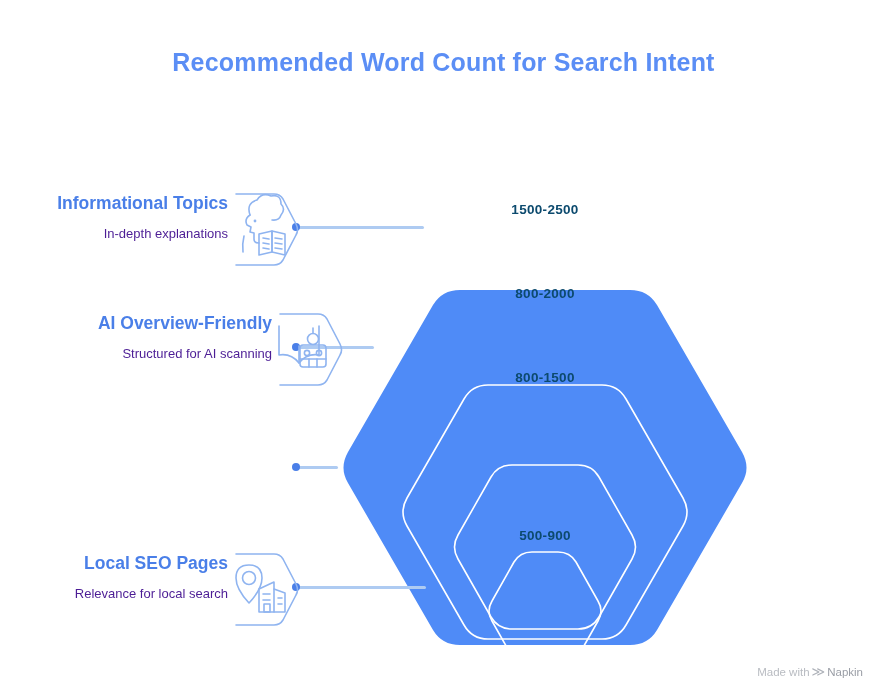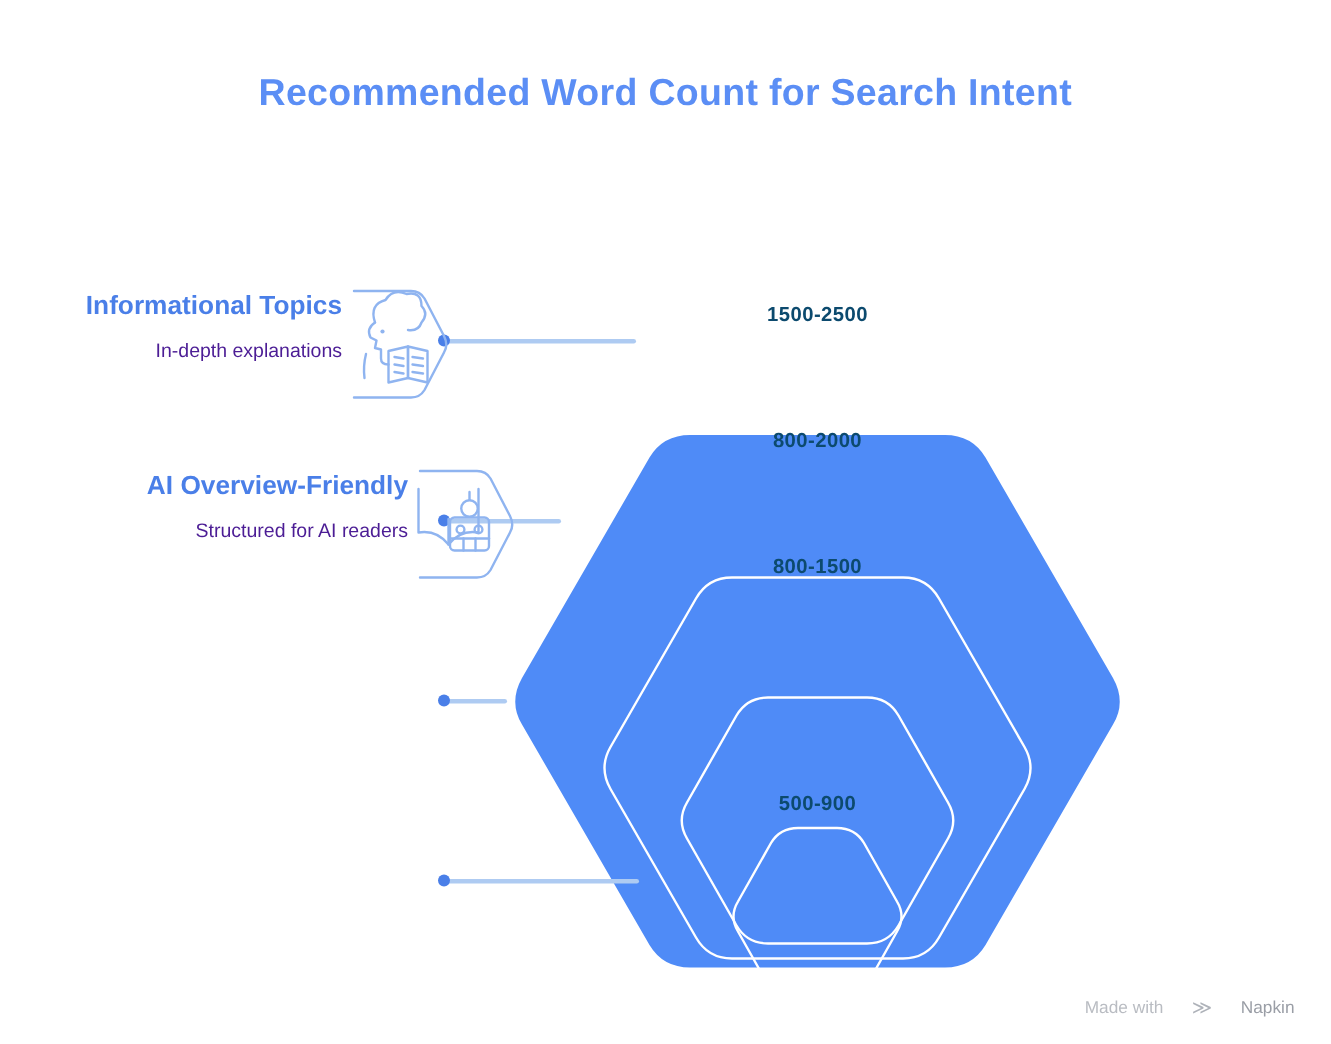--- a/index.html
+++ b/index.html
@@ -49,21 +49,21 @@
   #hexwrap{position:absolute;left:310px;top:160px;width:470px;height:500px;}
 
   .hexlabel{
     position:absolute;width:100%;text-align:center;
     color:#0c4a6e;font-size:13.5px;font-weight:bold;
     letter-spacing:.3px;
   }
 
   .footer{
     position:absolute;right:24px;bottom:18px;
-    display:flex;align-items:center;gap:19px;
+    display:flex;align-items:center;gap:2px;
     font-size:11.5px;color:#b9bcc2;
   }
   .footer .mark{color:#aeb2b9;font-size:13px;line-height:1;}
   .footer .brand{color:#9a9ea6;font-weight:normal;}
 </style>
 </head>
 <body>
 
 <div id="stage">
 
@@ -117,41 +117,60 @@
           <path d="M47 50 L54 51 M47 55 L54 56 M47 60 L54 61"></path>
           <path d="M35 50 L41 51 M35 55 L41 56 M35 60 L41 61"></path>
         </g>
       </svg>
     </div>
   </div>
 
   <div class="row" style="top:314px;margin-left:44px;">
     <div class="texts">
       <div class="lbl">AI Overview-Friendly</div>
-      <div class="sub">Structured for AI readers</div>
+      <div class="sub">Structured for AI scanning</div>
     </div>
     <div class="badge">
       <svg width="82" height="84" viewBox="0 0 82 84">
         <g fill="none" stroke="#8fb4f0" stroke-width="1.6" stroke-linecap="round" stroke-linejoin="round">
           <path d="M8 6 L46 6 Q52 6 55 11 L68 36 Q71 42 68 47 L55 72 Q52 77 46 77 L8 77"></path>
           <path d="M7 18 L7 47 q12 -2 20 8 q8 -10 20 -8 L47 18"></path>
           <path d="M27 55 L27 38"></path>
           <circle cx="41" cy="31" r="5.5"></circle>
           <path d="M41 25 L41 20"></path>
           <rect x="28" y="37" width="26" height="22" rx="3"></rect>
           <circle cx="35" cy="45" r="2.6"></circle>
           <circle cx="47" cy="45" r="2.6"></circle>
           <path d="M28 51 L54 51"></path>
           <path d="M37 51 L37 59 M45 51 L45 59"></path>
         </g>
       </svg>
     </div>
   </div>
 
 
+  <div class="row" style="top:554px;">
+    <div class="texts">
+      <div class="lbl">Local SEO Pages</div>
+      <div class="sub">Relevance for local search</div>
+    </div>
+    <div class="badge">
+      <svg width="82" height="84" viewBox="0 0 82 84">
+        <g fill="none" stroke="#8fb4f0" stroke-width="1.6" stroke-linecap="round" stroke-linejoin="round">
+          <path d="M8 6 L46 6 Q52 6 55 11 L68 36 Q71 42 68 47 L55 72 Q52 77 46 77 L8 77"></path>
+          <path d="M21 17 q13 0 13 13 q0 11 -13 25 q-13 -14 -13 -25 q0 -13 13 -13 Z"></path>
+          <circle cx="21" cy="30" r="6.5"></circle>
+          <path d="M31 41 L46 34 L46 64 L31 64 Z"></path>
+          <path d="M46 41 L57 45 L57 64 L46 64"></path>
+          <path d="M35 46 L42 46 M35 52 L42 52 M50 50 L54 50 M50 56 L54 56"></path>
+          <rect x="36" y="56" width="6" height="8"></rect>
+        </g>
+      </svg>
+    </div>
+  </div>
 
   <div class="footer">
     <span>Made with</span>
     <span class="mark">≫</span>
     <span class="brand">Napkin</span>
   </div>
 
 </div>
 
 </body></html>

